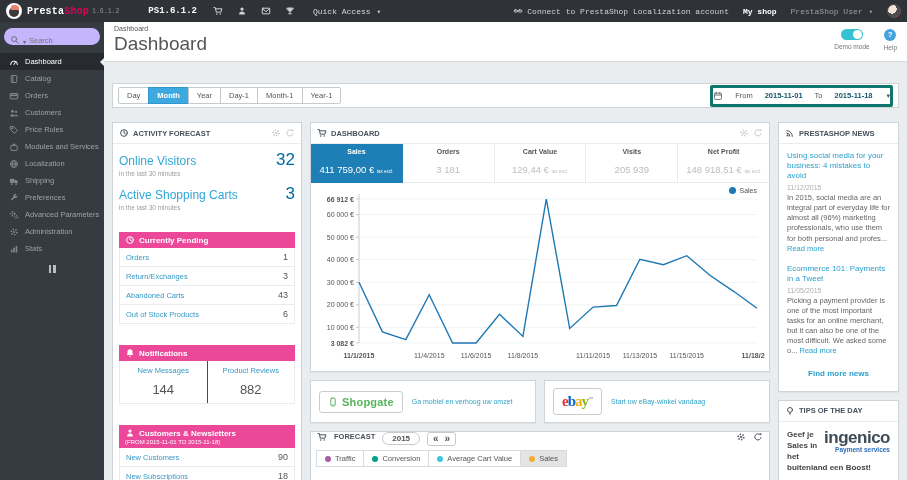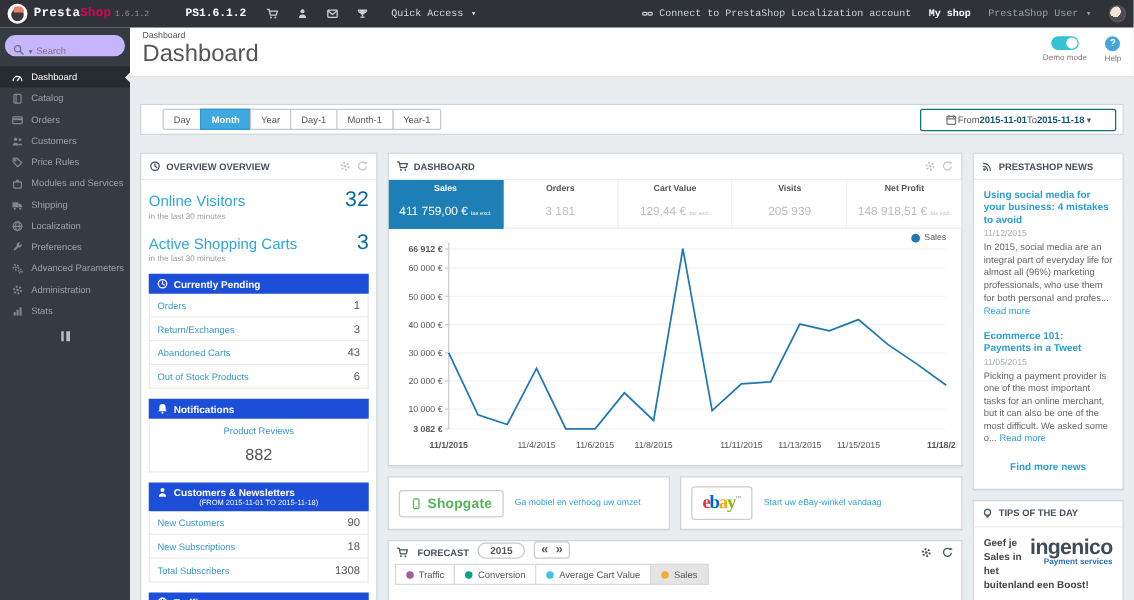--- a/index.html
+++ b/index.html
@@ -53,24 +53,24 @@
   .toggle { width:22px; height:11px; border-radius:6px; background:#35c2d2; position:relative; margin:0 auto; cursor:pointer; }
   .toggle::after { content:""; position:absolute; right:1px; top:1px; width:9px; height:9px; border-radius:50%; background:#fff; }
   .help-circle { width:12px; height:12px; border-radius:50%; background:#43a5dd; color:#fff; font-size:8px; font-weight:bold; line-height:12px; text-align:center; margin:0 auto; cursor:pointer; }
   .head-right .lbl { font-size:6.5px; color:#777; margin-top:3px; }
 
   .content { padding:21px 8px 0 8px; }
   
   .filter-bar { background:#fff; border:1px solid #cfd4d8; height:25px; display:flex; align-items:center; justify-content:space-between; padding:0 5px; }
   .btn-group { display:flex; }
   .fbtn { font-size:7.5px; color:#555; background:#fff; border:1px solid #c5cacd; padding:3px 8px; margin-left:-1px; cursor:pointer; font-family:inherit; }
-  .fbtn:first-child { margin-left:12px; border-radius:2px 0 0 2px;text-align:right; }
+  .fbtn:first-child { margin-left:0; border-radius:2px 0 0 2px;text-align:right; }
   .fbtn:last-child { border-radius:0 2px 2px 0; }
   .fbtn.active { background:#3ea9df; border-color:#2f97cc; color:#fff; font-weight:bold; }
-  .date-btn { font-size:7.5px; color:#555; border:1px solid #0f766e; border-radius:2px; padding:3px 19px; background:#fff; display:flex; align-items:center; gap:0; cursor:pointer; }
+  .date-btn { font-size:7.5px; color:#555; border:3px solid #0f766e; border-radius:2px; padding:3px 0; background:#fff; display:flex; align-items:center; gap:12px; cursor:pointer; }
   .date-btn b { color:#14566e; }
   .date-btn .ic { color:#777; }
 
   
   .cols { display:flex; gap:8px; margin-top:14px; align-items:flex-start; }
   .col-left { width:190px; flex:0 0 auto; }
   .col-center { width:460px; flex:0 0 auto; }
   .col-right { flex:1; }
 
   .panel { background:#fff; border:1px solid #cfd4d8; box-shadow:0 1px 1px rgba(0,0,0,.04); }
@@ -78,21 +78,21 @@
   .panel-h .ic { color:#46505a; }
   .panel-h .sp { flex:1; }
   .panel-h .ctrl { color:#c3c9cd; cursor:pointer; }
 
   
   .ao-body { padding:6px; }
   .big-stat { display:flex; justify-content:space-between; align-items:baseline; }
   .big-stat .bl { font-size:12px; color:#31a7d8; cursor:pointer; }
   .big-stat .bv { font-size:17px; color:#0369a1;margin-left:37px; }
   .big-sub { font-size:6.5px; color:#9aa0a5; margin:0 0 7px 0; }
-  .blue-bar { background:#1d4ed8; color:#fff; padding:3px 6px; margin-top:8px;text-align:center; }
+  .blue-bar { background:#ec4899; color:#fff; padding:3px 6px; margin-top:21px; }
   .blue-bar .t { font-size:8px; font-weight:bold; display:flex; align-items:center; gap:4px; }
   .blue-bar .st { font-size:6px; margin-top:1px; }
   .srow { display:flex; justify-content:space-between; align-items:center; border:1px solid #e9ecee; border-top:none; padding:4px 6px; }
   .srow .rl { font-size:7.5px; color:#3898c4; cursor:pointer; display:flex; align-items:center; gap:4px; }
   .srow .rv { font-size:9px; color:#555; }
   .notif-cols { display:flex; border:1px solid #e9ecee; border-top:none; }
   .ncell { flex:1; text-align:center; padding:5px 2px 6px; }
   .ncell + .ncell { border-left:1px solid #b91c1c; }
   .ncell .nl { font-size:7.5px; color:#3898c4; cursor:pointer; }
   .ncell .nv { font-size:13px; color:#555; margin-top:7px; }
@@ -115,35 +115,35 @@
   .ad { flex:1; display:flex; align-items:center; gap:9px; padding:7px 8px; }
   .logo-box { border:1px solid #c9cdd0; border-radius:3px; background:#fff; padding:4px 8px; display:flex; align-items:center; gap:4px; cursor:pointer; }
   .shopgate-txt { font-size:11px; color:#58b55c; font-weight:bold; letter-spacing:.2px; }
   .shopgate-ic { color:#58b55c; }
   .ebay-txt { font-size:15px; font-weight:bold; font-family:"Liberation Serif", serif; letter-spacing:-1px; }
   .ebay-txt sup { font-size:5px; color:#999; letter-spacing:0; }
   .ad-link { font-size:7px; color:#31a3c9; cursor:pointer; }
 
   
   .forecast { margin-top:8px; min-height:55px; }
-  .fc-head { display:flex; align-items:flex-end; gap:7px; padding:0 6px; font-size:7.5px; font-weight:bold; color:#46505a; }
+  .fc-head { display:flex; align-items:flex-start; gap:7px; padding:0 6px; font-size:7.5px; font-weight:bold; color:#46505a; }
   .fc-head .ic { color:#46505a; }
   .year-pill { border:1px solid #c5cacd; border-radius:8px; padding:1px 9px; font-size:8px; color:#555; background:#fff; }
   .nav-arrows { border:1px solid #c5cacd; border-radius:3px; background:#fff; padding:0 5px; display:flex; gap:6px; }
   .nav-arrows span { font-size:10px; color:#555; cursor:pointer; line-height:12px; }
   .fc-tabs { display:flex; padding:4px 6px 8px 6px; }
   .fc-tab { display:flex; align-items:center; gap:4px; border:1px solid #d8dbde; background:#fff; padding:3px 8px; font-size:7.5px; color:#555; margin-left:-1px; cursor:pointer; }
   .fc-tab .dot { width:6px; height:6px; }
   .fc-tab.active { background:#e4e4e4; }
 
   
   .col-right .panel + .panel { margin-top:8px; }
   .news-body { padding:7px 8px; }
   .art + .art { margin-top:10px; }
-  .art-title { font-size:8px; font-weight:bold; color:#2ba0ce; line-height:1.25; cursor:pointer; }
+  .art-title { font-size:8px; font-weight:normal; color:#2ba0ce; line-height:1.25; cursor:pointer; }
   .art-date { font-size:7px; color:#aab0b5; margin:3px 0 2px; }
   .art-txt { font-size:7.5px; color:#666; line-height:1.35; }
   .read-more { color:#2ba0ce; cursor:pointer; }
   .find-more { text-align:center; font-size:8px; font-weight:bold; color:#2ba0ce; margin:12px 0 6px; cursor:pointer; }
   .tips-body { padding:7px 8px 0 8px; }
   .ingenico { float:right; width:68px; text-align:right; cursor:pointer; }
   .ingenico .l1 { font-size:17px; font-weight:bold; color:#3f4b56; letter-spacing:-.5px; line-height:1; }
   .ingenico .l2 { font-size:6.5px; font-weight:bold; color:#2a6ebb; line-height:1.2; }
   .tips-headline { font-size:8px; font-weight:bold; color:#444; line-height:1.4; margin-bottom:7px; }
   .tips-txt { clear:left; font-size:7.5px; color:#666; line-height:1.4; }
@@ -265,37 +265,37 @@
         <svg width="10" height="10" viewBox="0 0 16 16">
           <rect x="3" y="5.5" width="10" height="8" rx="1" fill="none" stroke="currentColor" stroke-width="1.6" stroke-linecap="round" stroke-linejoin="round"></rect>
           <circle cx="8" cy="4.5" r="2" fill="currentColor"></circle>
         </svg>
       </span>
       <span>Modules and Services</span>
     </div>
   <div class="menu-item">
       <span class="ic">
         <svg width="10" height="10" viewBox="0 0 16 16">
+          <circle cx="8" cy="8" r="5.5" fill="none" stroke="currentColor" stroke-width="1.6" stroke-linecap="round" stroke-linejoin="round"></circle>
+          <ellipse cx="8" cy="8" rx="2.4" ry="5.5" fill="none" stroke="currentColor" stroke-width="1.6" stroke-linecap="round" stroke-linejoin="round"></ellipse>
+          <path d="M2.5 8h11" fill="none" stroke="currentColor" stroke-width="1.6" stroke-linecap="round" stroke-linejoin="round"></path>
+        </svg>
+      </span>
+      <span>Localization</span>
+    </div>
+  <div class="menu-item">
+      <span class="ic">
+        <svg width="10" height="10" viewBox="0 0 16 16">
           <rect x="1.5" y="4.5" width="7.5" height="6.5" fill="currentColor"></rect>
           <path d="M9 6.5h2.8l2.2 2.3V11H9z" fill="currentColor"></path>
           <circle cx="4.5" cy="12.8" r="1.4" fill="currentColor"></circle>
           <circle cx="11.5" cy="12.8" r="1.4" fill="currentColor"></circle>
         </svg>
       </span>
       <span>Shipping</span>
-    </div>
-  <div class="menu-item">
-      <span class="ic">
-        <svg width="10" height="10" viewBox="0 0 16 16">
-          <circle cx="8" cy="8" r="5.5" fill="none" stroke="currentColor" stroke-width="1.6" stroke-linecap="round" stroke-linejoin="round"></circle>
-          <ellipse cx="8" cy="8" rx="2.4" ry="5.5" fill="none" stroke="currentColor" stroke-width="1.6" stroke-linecap="round" stroke-linejoin="round"></ellipse>
-          <path d="M2.5 8h11" fill="none" stroke="currentColor" stroke-width="1.6" stroke-linecap="round" stroke-linejoin="round"></path>
-        </svg>
-      </span>
-      <span>Localization</span>
     </div>
   <div class="menu-item">
       <span class="ic">
         <svg width="10" height="10" viewBox="0 0 16 16">
           <path d="M13.5 4.5a3.6 3.6 0 0 1-4.8 3.4L4.5 12.1 2.8 10.4l4.2-4.2A3.6 3.6 0 0 1 11.7 1.6l-2 2 1.8 1.8 2-1.9z" fill="currentColor"></path>
         </svg>
       </span>
       <span>Preferences</span>
     </div>
   <div class="menu-item">
@@ -380,21 +380,21 @@
 
       <div class="col-left">
         <div class="panel">
           <div class="panel-h">
             <span class="ic">
                 <svg width="10" height="10" viewBox="0 0 16 16">
                   <circle cx="8" cy="8" r="5.4" fill="none" stroke="currentColor" stroke-width="1.6" stroke-linecap="round" stroke-linejoin="round"></circle>
                   <path d="M8 4.8V8l2.4 1.5" fill="none" stroke="currentColor" stroke-width="1.6" stroke-linecap="round" stroke-linejoin="round"></path>
                 </svg>
               </span>
-            <span>OVERVIEW OVERVIEW</span>
+            <span>ACTIVITY FORECAST</span>
             <span class="sp"></span>
             <span class="ic ctrl">
                 <svg width="10" height="10" viewBox="0 0 16 16">
                   <circle cx="8" cy="8" r="4.4" fill="none" stroke="currentColor" stroke-width="2.6" stroke-dasharray="2.3 2.2"></circle>
                   <circle cx="8" cy="8" r="1.7" fill="currentColor"></circle>
                 </svg>
               </span>
             <span class="ic ctrl">
                 <svg width="10" height="10" viewBox="0 0 16 16">
                   <path d="M12.8 9A5 5 0 1 1 11.4 4.2" fill="none" stroke="currentColor" stroke-width="1.6" stroke-linecap="round" stroke-linejoin="round"></path>
@@ -447,20 +447,24 @@
                   <span class="ic">
                     <svg width="10" height="10" viewBox="0 0 16 16">
                       <path d="M8 2a4 4 0 0 1 4 4v3l1.5 2.3h-11L4 9V6a4 4 0 0 1 4-4z" fill="currentColor"></path>
                       <circle cx="8" cy="13.2" r="1.3" fill="currentColor"></circle>
                     </svg>
                   </span>
                   <span>Notifications</span>
                 </div>
             </div>
             <div class="notif-cols">
+              <div class="ncell">
+                  <div class="nl">New Messages</div>
+                  <div class="nv">144</div>
+                </div>
               <div class="ncell">
                   <div class="nl">Product Reviews</div>
                   <div class="nv">882</div>
                 </div>
             </div>
 
             <div class="blue-bar">
               <div class="t">
                   <span class="ic">
                     <svg width="10" height="10" viewBox="0 0 16 16">

